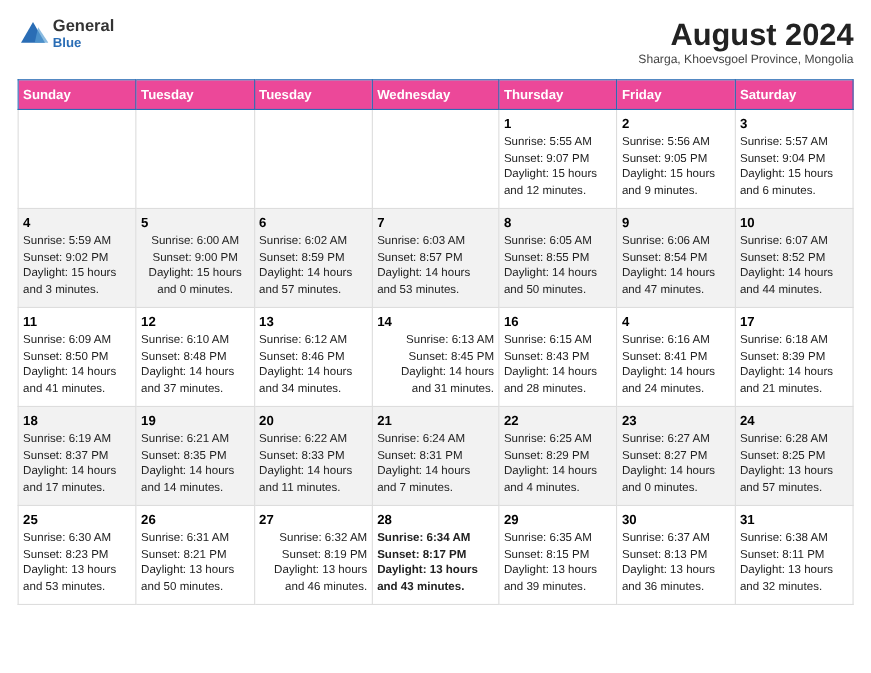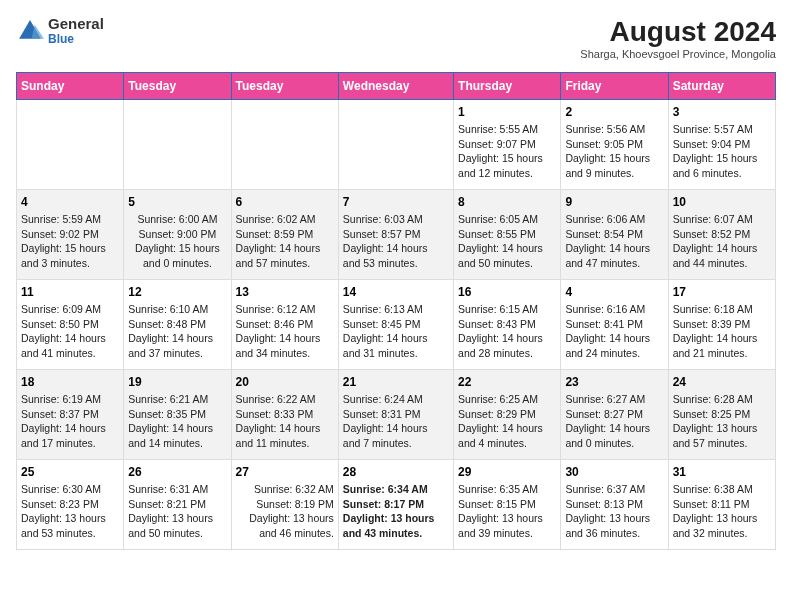--- a/index.html
+++ b/index.html
@@ -227,21 +227,21 @@
         </td>
         <td>
           <div class="day-num">13</div>
           <div class="day-info" style="white-space: pre-line;">Sunrise: 6:12 AM
 Sunset: 8:46 PM
 Daylight: 14 hours
 and 34 minutes.</div>
         </td>
         <td>
           <div class="day-num">14</div>
-          <div class="day-info" style="white-space: pre-line;">Sunrise: 6:13 AM
+          <div class="day-info" style="white-space: pre-line; text-align: right;">Sunrise: 6:13 AM
 Sunset: 8:45 PM
 Daylight: 14 hours
 and 31 minutes.</div>
         </td>
         <td>
           <div class="day-num">16</div>
           <div class="day-info" style="white-space: pre-line;">Sunrise: 6:15 AM
 Sunset: 8:43 PM
 Daylight: 14 hours
 and 28 minutes.</div>

